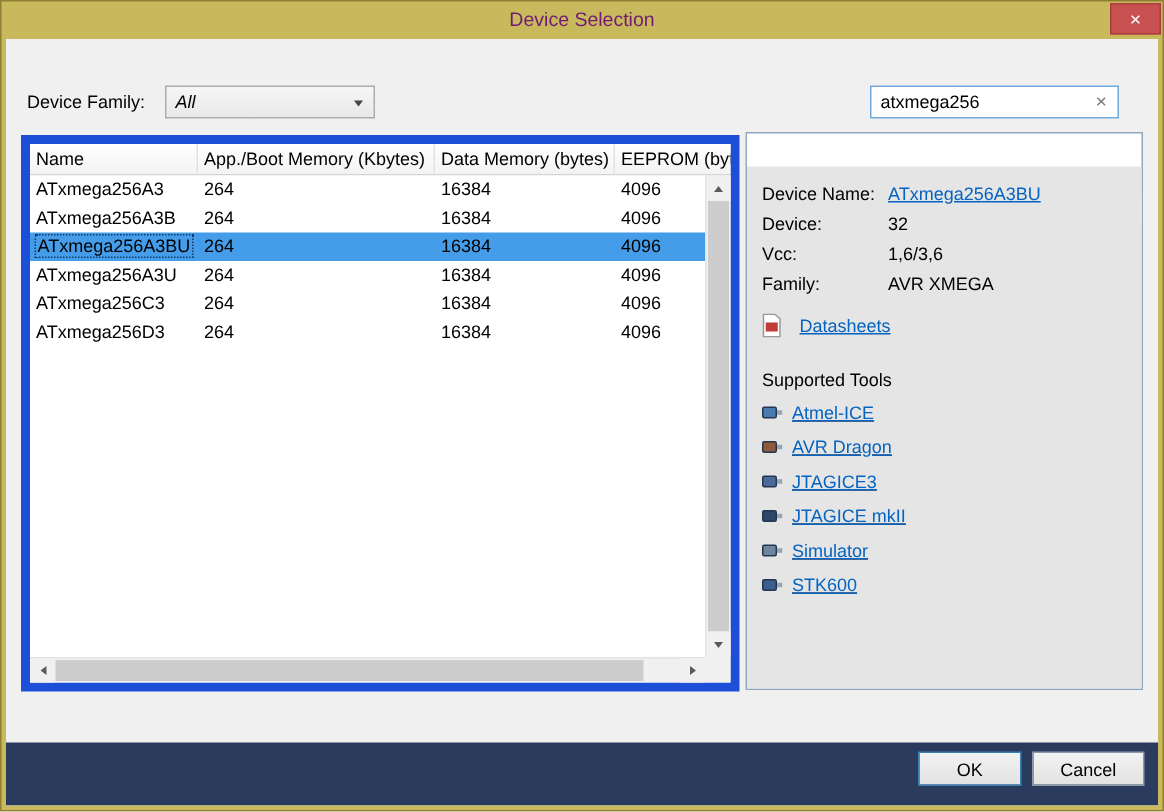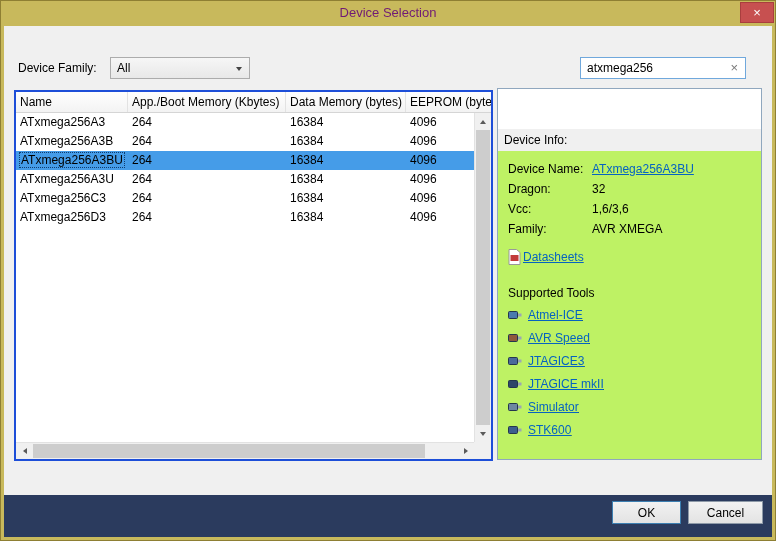--- a/index.html
+++ b/index.html
@@ -9,30 +9,30 @@
     box-shadow:inset 0 0 0 1px #8E7F33;overflow:hidden;
   }
   .titlebar{position:absolute;top:0;left:0;right:0;height:26px;text-align:center;line-height:26px;font-size:13px;color:#701a75;}
   .close-btn{position:absolute;top:2px;right:2px;width:34px;height:21px;background:#C75050;border:1px solid #A93E3E;
     display:flex;align-items:center;justify-content:center;color:#fff;font-size:13px;box-sizing:border-box;cursor:default;}
   .frame-inner{position:absolute;left:4px;right:4px;top:26px;bottom:4px;background:#F0F0F0;overflow:hidden;}
 
   .df-label{position:absolute;left:14px;top:31px;height:22px;line-height:22px;}
   .combo{position:absolute;left:106px;top:31px;width:140px;height:22px;background:linear-gradient(#F6F6F6,#E8E8E8);
     border:1px solid #ACACAC;box-sizing:border-box;line-height:20px;}
-  .combo-text{padding-left:6px;}
+  .combo-text{padding-left:6px;font-style:italic;}
   .combo-arrow{position:absolute;right:7px;top:9px;width:0;height:0;
     border-left:3.5px solid transparent;border-right:3.5px solid transparent;border-top:4px solid #444;}
 
   .searchwrap{position:absolute;left:576px;top:31px;width:166px;height:22px;background:#fff;border:1px solid #70A8DC;box-sizing:border-box;}
   .search-input{width:100%;height:100%;border:none;outline:none;box-sizing:border-box;padding:0 28px 0 6px;
     font-family:"Liberation Sans",sans-serif;font-size:12px;background:transparent;color:#000;}
   .search-clear{position:absolute;right:7px;top:0;height:20px;line-height:20px;color:#7A7A7A;font-size:13px;cursor:default;}
 
-  .table{position:absolute;left:10px;top:64px;width:479px;height:371px;background:#fff;border:2px solid #1d4ed8;box-sizing:border-box;}
+  .table{position:absolute;left:10px;top:64px;width:479px;height:371px;background:#fff;border:6px solid #1d4ed8;box-sizing:border-box;}
   .thead{position:absolute;top:0;left:0;right:0;height:21px;background:linear-gradient(#FEFEFE,#F3F3F3);
     border-bottom:1px solid #D5D5D5;display:flex;overflow:hidden;box-sizing:border-box;}
   .th{box-sizing:border-box;flex:none;padding:0 4px;line-height:20px;border-right:1px solid #E2E2E2;white-space:nowrap;overflow:hidden;}
   .w0{width:112px}.w1{width:158px}.w2{width:120px}.w3{width:100px}
   .tbody{position:absolute;top:21px;left:0;right:17px;bottom:17px;overflow:hidden;background:#fff;}
   .trow{display:flex;height:19px;line-height:19px;}
   .trow.selected{background:#459CE8;}
   .tcell{box-sizing:border-box;flex:none;padding:0 4px;white-space:nowrap;overflow:hidden;}
   .focus-rect{outline:1px dotted #0F3C6E;padding:0 1px;}
 
@@ -45,25 +45,25 @@
   .vthumb{position:absolute;left:1px;right:1px;top:17px;bottom:17px;background:#CDCDCD;}
   .hthumb{position:absolute;top:1px;bottom:1px;left:17px;width:392px;background:#CDCDCD;}
   .tri{display:inline-block;width:0;height:0;}
   .tri-up{border-left:3.5px solid transparent;border-right:3.5px solid transparent;border-bottom:4px solid #5A5A5A;}
   .tri-down{border-left:3.5px solid transparent;border-right:3.5px solid transparent;border-top:4px solid #5A5A5A;}
   .tri-left{border-top:3.5px solid transparent;border-bottom:3.5px solid transparent;border-right:4px solid #5A5A5A;}
   .tri-right{border-top:3.5px solid transparent;border-bottom:3.5px solid transparent;border-left:4px solid #5A5A5A;}
 
   .panel{position:absolute;left:493px;top:62px;width:265px;height:372px;border:1px solid #90A7BE;box-sizing:border-box;background:#fff;}
   .panel-head{height:22px;line-height:22px;padding-left:6px;background:#F0F0F0;margin-top:40px;}
-  .panel-body{position:absolute;top:22px;left:0;right:0;bottom:0;background:#bef264;padding:8px 0 0 10px;box-sizing:border-box;overflow:hidden;margin-top:40px;}
+  .panel-body{position:absolute;top:22px;left:0;right:0;bottom:0;background:#e5e5e5;padding:8px 0 0 10px;box-sizing:border-box;overflow:hidden;}
   .info-row{height:20px;line-height:20px;display:flex;}
   .info-label{width:84px;flex:none;}
   .link{color:#0563C1;text-decoration:underline;cursor:pointer;}
-  .ds-row{margin-top:8px;height:20px;display:flex;align-items:center;gap:2px;}
+  .ds-row{margin-top:8px;height:20px;display:flex;align-items:center;gap:12px;}
   .tools-title{margin-top:16px;height:20px;line-height:20px;}
   .tool-row{height:23px;display:flex;align-items:center;gap:6px;text-decoration:underline;}
   .tool-icon{display:inline-flex;width:14px;justify-content:center;}
   .pdf-icon{display:inline-flex;}
 
   .footer{position:absolute;left:0;right:0;bottom:0;height:42px;background:#2B3B5E;}
   .btn{position:absolute;top:6px;height:23px;background:linear-gradient(#F2F2F2,#E3E3E3);
     font-family:"Liberation Sans",sans-serif;font-size:12px;color:#000;box-sizing:border-box;padding:0;}
   .btn-ok{right:91px;width:69px;border:1px solid #3C7FB1;}
   .btn-cancel{right:9px;width:75px;border:1px solid #8E9AA8;}
@@ -161,21 +161,21 @@
     </div>
 
     <div class="panel">
       <div class="panel-head">Device Info:</div>
       <div class="panel-body">
         <div class="info-row">
           <span class="info-label">Device Name:</span>
           <a class="link">ATxmega256A3BU</a>
         </div>
         <div class="info-row">
-          <span class="info-label">Dragon:</span>
+          <span class="info-label">Device:</span>
           <span>32</span>
         </div>
         <div class="info-row">
           <span class="info-label">Vcc:</span>
           <span>1,6/3,6</span>
         </div>
         <div class="info-row">
           <span class="info-label">Family:</span>
           <span>AVR XMEGA</span>
         </div>
@@ -201,21 +201,21 @@
               </span>
               <a class="link">Atmel-ICE</a>
             </div>
             <div class="tool-row">
               <span class="tool-icon">
                 <svg width="14" height="11" viewBox="0 0 14 11">
                   <rect x="0.5" y="2.5" width="9" height="7" rx="1" fill="#8E5A3C" stroke="#24364E"></rect>
                   <rect x="10" y="4.5" width="3.5" height="3" fill="#9AA6B4"></rect>
                 </svg>
               </span>
-              <a class="link">AVR Speed</a>
+              <a class="link">AVR Dragon</a>
             </div>
             <div class="tool-row">
               <span class="tool-icon">
                 <svg width="14" height="11" viewBox="0 0 14 11">
                   <rect x="0.5" y="2.5" width="9" height="7" rx="1" fill="#4A6A9A" stroke="#24364E"></rect>
                   <rect x="10" y="4.5" width="3.5" height="3" fill="#9AA6B4"></rect>
                 </svg>
               </span>
               <a class="link">JTAGICE3</a>
             </div>

